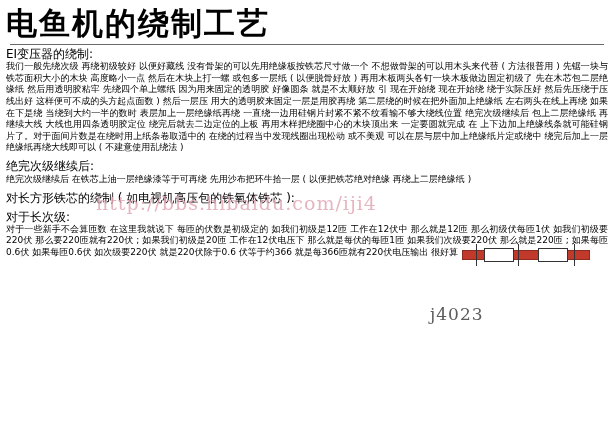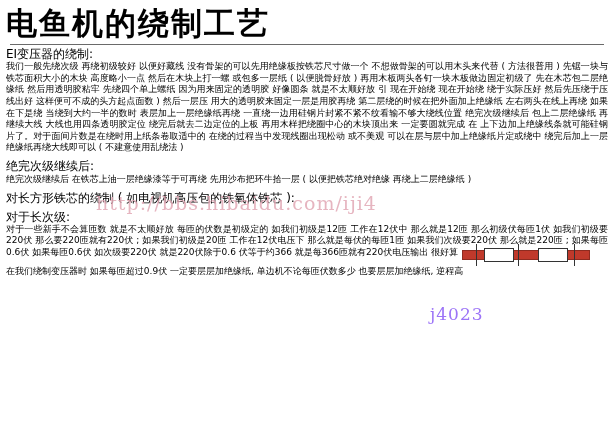--- a/index.html
+++ b/index.html
@@ -65,21 +65,21 @@
     white-space: nowrap;
     letter-spacing: 1px;
     pointer-events: none;
   }
   .watermark2 {
     position: absolute;
     left: 430px;
     top: 298px;
     font-family: "DejaVu Serif", "Liberation Serif", serif;
     font-size: 17px;
-    color: #8b5cf6;
+    color: #404040;
     opacity: 0.85;
     white-space: nowrap;
     letter-spacing: 1px;
     pointer-events: none;
   }
   
   .figure {
     position: absolute;
     left: 462px;
     top: 232px;
@@ -133,25 +133,24 @@
     <p class="section-head">绝完次级继续后:</p>
     <p>绝完次级继续后 在铁芯上油一层绝缘漆等于可再绕 先用沙布把环牛拾一层 ( 以便把铁芯绝对绝缘 再绕上二层绝缘纸 )</p>
 
     <div class="blank-line"></div>
 
     <p class="section-head">对长方形铁芯的绕制 ( 如电视机高压包的铁氧体铁芯 ):</p>
 
     <div class="blank-line"></div>
 
     <p class="section-head">对于长次级:</p>
-    <p>对于一些新手不会算匝数 就是不太顺好放 每匝的伏数是初级定的 如我们初级是12匝 工作在12伏中 那么就是12匝 那么初级伏每匝1伏 如我们初级要220伏 那么要220匝就有220伏 ; 如果我们初级是20匝 工作在12伏电压下 那么就是每伏的每匝1匝 如果我们次级要220伏 那么就是220匝 ; 如果每匝0.6伏 如果每匝0.6伏 如次级要220伏 就是220伏除于0.6 伏等于约366 就是每366匝就有220伏电压输出 很好算</p>
+    <p>对于一些新手不会算匝数 在这里我就说下 每匝的伏数是初级定的 如我们初级是12匝 工作在12伏中 那么就是12匝 那么初级伏每匝1伏 如我们初级要220伏 那么要220匝就有220伏 ; 如果我们初级是20匝 工作在12伏电压下 那么就是每伏的每匝1匝 如果我们次级要220伏 那么就是220匝 ; 如果每匝0.6伏 如果每匝0.6伏 如次级要220伏 就是220伏除于0.6 伏等于约366 就是每366匝就有220伏电压输出 很好算</p>
 
     <div class="blank-line"></div>
 
-    <p>在我们绕制变压器时 如果每匝超过0.9伏 一定要层层加绝缘纸, 单边机不论每匝伏数多少 也要层层加绝缘纸, 逆程高</p>
 
   </div>
 
   <div class="figure">
     <div class="fig-bar"></div>
     <div class="fig-tick" style="left:14px;"></div>
     <div class="fig-coil left"></div>
     <div class="fig-tick" style="left:56px;"></div>
     <div class="fig-coil right"></div>
     <div class="fig-tick" style="left:112px;"></div>

